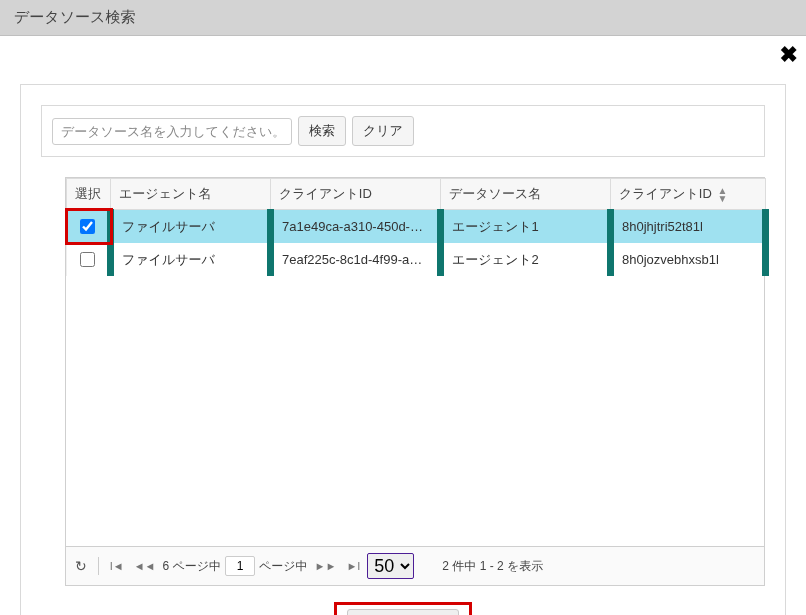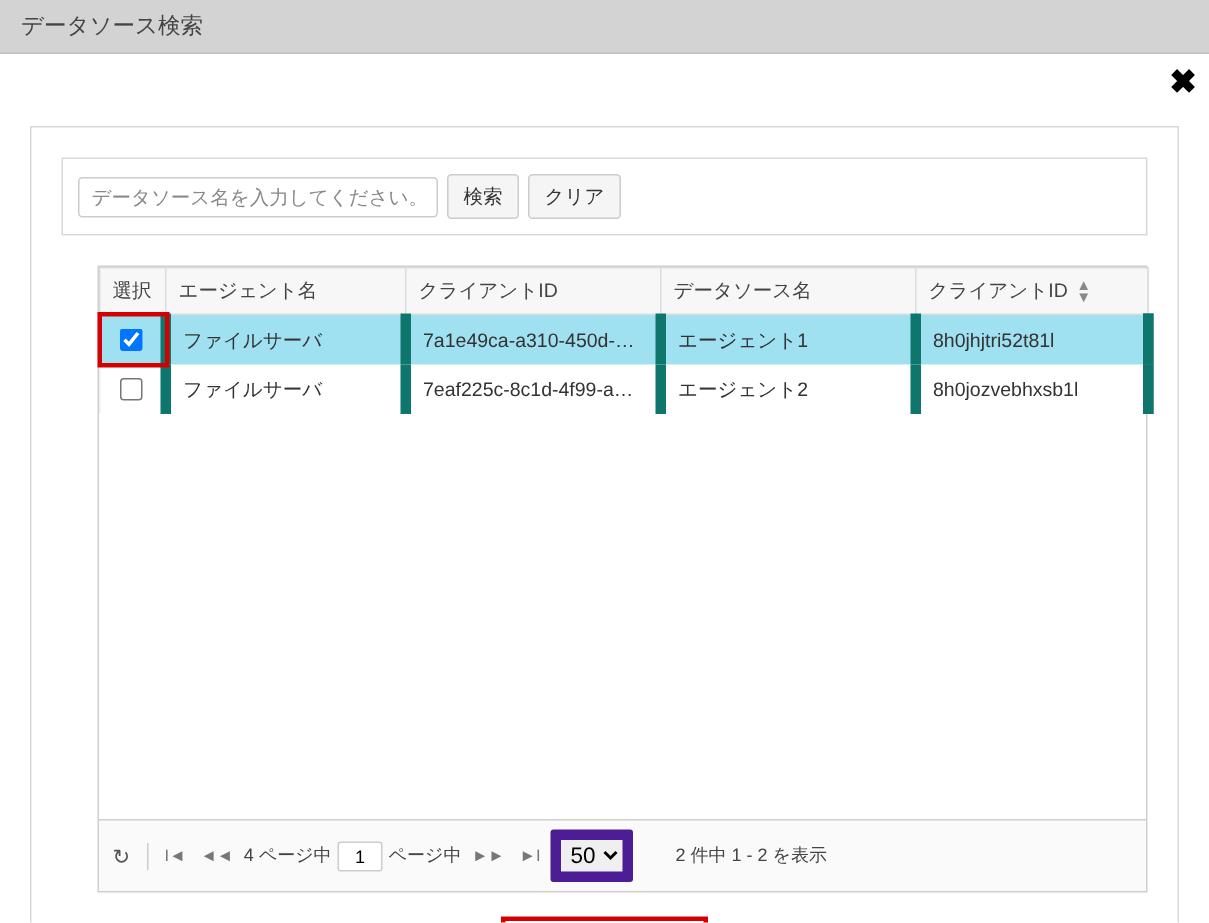--- a/index.html
+++ b/index.html
@@ -135,23 +135,23 @@
   .pager-btn.refresh { font-size: 14px; color: #555; }
   .page-input {
     width: 30px;
     text-align: center;
     border: 1px solid #ccc;
     border-radius: 2px;
     padding: 2px;
     font-size: 12px;
   }
   .page-size {
-    border: 7px solid #4c1d95;
+    border: 1px solid #4c1d95;
     border-radius: 2px;
-    font-size: 15px;
+    font-size: 18px;
     padding: 1px 2px;
   }
   .pager-info { margin-left: 24px; }
   .footer-row {
     display: flex;
     justify-content: center;
     padding: 16px 0 6px 0;
   }
   .decide-btn {
     background: #efefef;
@@ -231,21 +231,21 @@
         </tr>
       </tbody>
     </table>
     <div class="grid-body"></div>
 
     <div class="pager">
       <button class="pager-btn refresh">↻</button>
       <span class="sep"></span>
       <button class="pager-btn">I◄</button>
       <button class="pager-btn">◄◄</button>
-      <span>4 ページ中</span>
+      <span>6 ページ中</span>
       <input class="page-input" type="text" value="1" style="">
       <span>ページ中</span>
       <button class="pager-btn">►►</button>
       <button class="pager-btn">►I</button>
       <select class="page-size">
         <option>50</option>
       </select>
       <span class="pager-info">2 件中 1 - 2 を表示</span>
     </div>
   </div>

